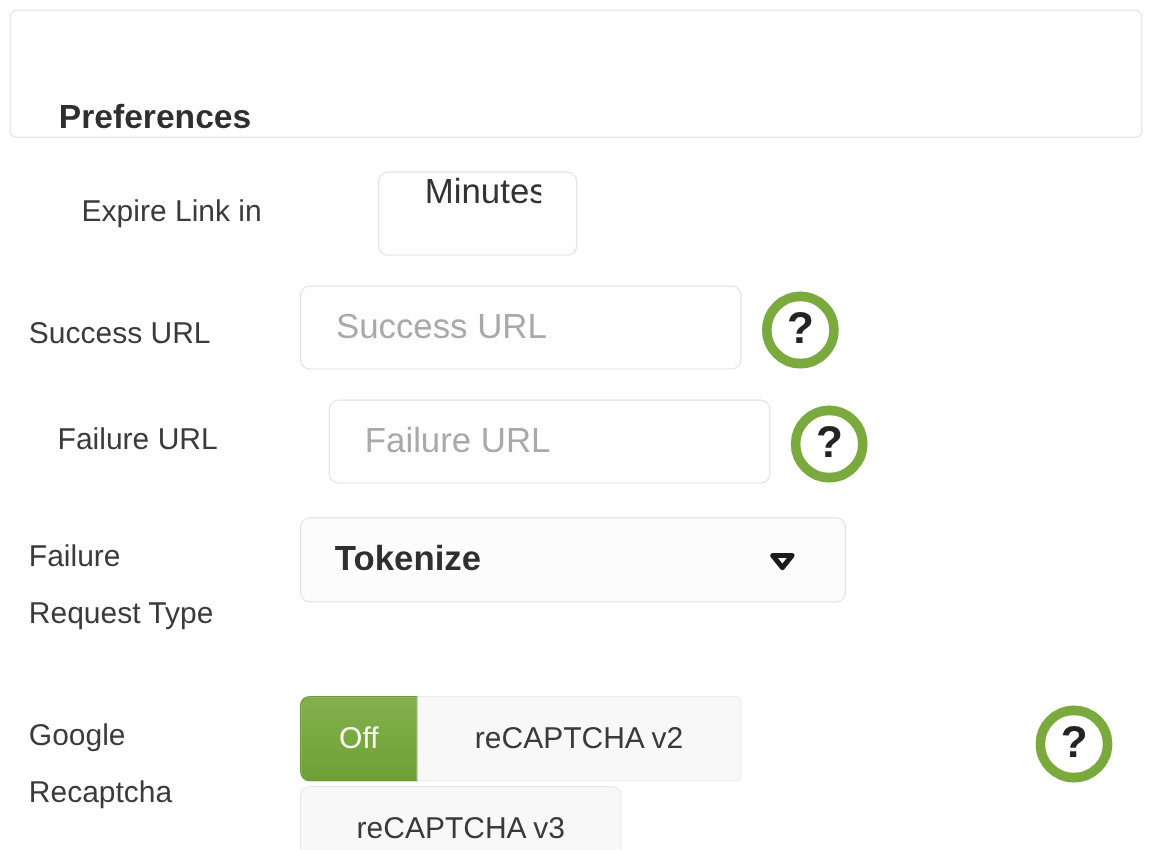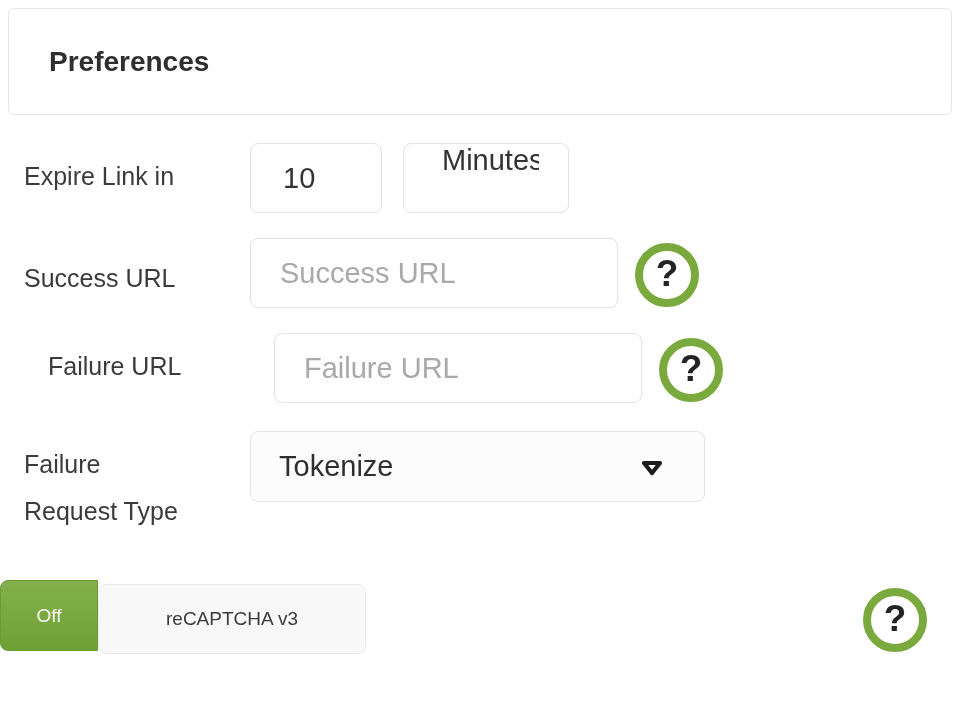--- a/index.html
+++ b/index.html
@@ -2,26 +2,26 @@
 <html><head>
 <meta charset="utf-8">
 <style>
   * { margin:0; padding:0; box-sizing:border-box; }
   html,body { width:960px; height:708px; background:#ffffff; overflow:hidden;
               font-family:"Liberation Sans", sans-serif; }
 
   
   .pref-card { margin:8px 8px 0 8px; height:107px; background:#fff;
                border:1px solid #e5e5e5; border-radius:6px;
-               display:flex; align-items:center; padding-left:40px; }
+               display:flex; align-items:flex-end; padding-left:40px; }
   .pref-title { font-size:28px; font-weight:700; color:#2f2f2f; }
 
   
   .row { display:flex; align-items:flex-start; }
-  .row-expire   { margin-top:28px; }
+  .row-expire   { margin-top:28px;margin-left:44px; }
   .row-success  { margin-top:25px;align-items:center; }
   .row-failure  { margin-top:25px;margin-left:24px; }
   .row-reqtype  { margin-top:28px; }
   .row-recaptcha{ margin-top:45px; }
 
   .lbl { width:250px; padding:10px 56px 0 24px; font-size:25px; line-height:47px;
          color:#3b3b3b; flex:0 0 250px; }
 
   .ctl { display:flex; align-items:flex-start; flex:1 1 auto; }
 
@@ -39,49 +39,48 @@
 
   
   .help { width:64px; height:64px; border:8px solid #7aa93d; border-radius:50%;
           background:#fff; display:flex; align-items:center; justify-content:center;
           margin-left:17px; margin-top:5px; cursor:pointer; flex:0 0 64px; }
   .help span { font-size:37px; font-weight:700; color:#242424; margin-top:-3px; }
 
   
   .select-box { width:455px; height:71px; border:1px solid #e3e3e3; border-radius:8px;
                 background:#fcfcfc; display:flex; align-items:center;
-                justify-content:space-between; padding:0 40px 0 28px; cursor:pointer; }
+                justify-content:space-between; padding:0 40px 0 28px; cursor:pointer;font-weight:bold; }
   .select-box .sel-text { font-size:29px; color:#2f2f2f; }
   .caret { display:flex; align-items:center; margin-top:3px; }
 
   
   .recaptcha-ctl { display:flex; align-items:flex-start; flex:1 1 auto; }
   .btn-group { width:368px; display:flex; flex-wrap:wrap; }
   .btn { height:71px; display:flex; align-items:center; justify-content:center;
-         font-size:19px; cursor:pointer; }
+         font-size:25px; cursor:pointer; }
   .btn-off { width:98px; background:linear-gradient(180deg,#83b04c,#6fa036);
              border:1px solid #6c9a34; border-radius:8px 0 0 8px; color:#f8faf3; }
   .btn-v2  { width:270px; background:#f8f8f8; border:1px solid #ececec; border-left:none;
              border-radius:0 4px 4px 0; color:#3a3a3a; }
   .btn-v3  { width:268px; height:70px; margin-top:4px; background:#f8f8f8;
              border:1px solid #e9e9e9; border-radius:8px; color:#3a3a3a; }
 
   .help-right { margin-left:auto; margin-right:33px; margin-top:8px; }
 </style>
 </head>
 <body>
 
 <div class="pref-card">
   <div class="pref-title">Preferences</div>
 </div>
 
 <div class="row row-expire">
   <div class="lbl">Expire Link in</div>
   <div class="ctl">
-    <input class="tbox expire-num" type="text" value="10" style="">
     <div class="tbox unit-box">
       <span class="unit-text">Minutes</span>
     </div>
   </div>
 </div>
 
 <div class="row row-success">
   <div class="lbl">Success URL</div>
   <div class="ctl">
     <input class="tbox url-input" type="text" placeholder="Success URL" style="">
@@ -109,22 +108,24 @@
       <span class="caret">
         <svg width="24" height="16" viewBox="0 0 24 16">
           <polygon points="4,3 20,3 12,13" fill="none" stroke="#1c1c1c" stroke-width="4.2" stroke-linejoin="round"></polygon>
         </svg>
       </span>
     </div>
   </div>
 </div>
 
 <div class="row row-recaptcha">
+  <div class="lbl">Google Recaptcha</div>
   <div class="recaptcha-ctl">
     <div class="btn-group">
       <div class="btn btn-off">Off</div>
+      <div class="btn btn-v2">reCAPTCHA v2</div>
       <div class="btn btn-v3">reCAPTCHA v3</div>
     </div>
     <div class="help help-right">
       <span>?</span>
     </div>
   </div>
 </div>
 
 </body></html>

